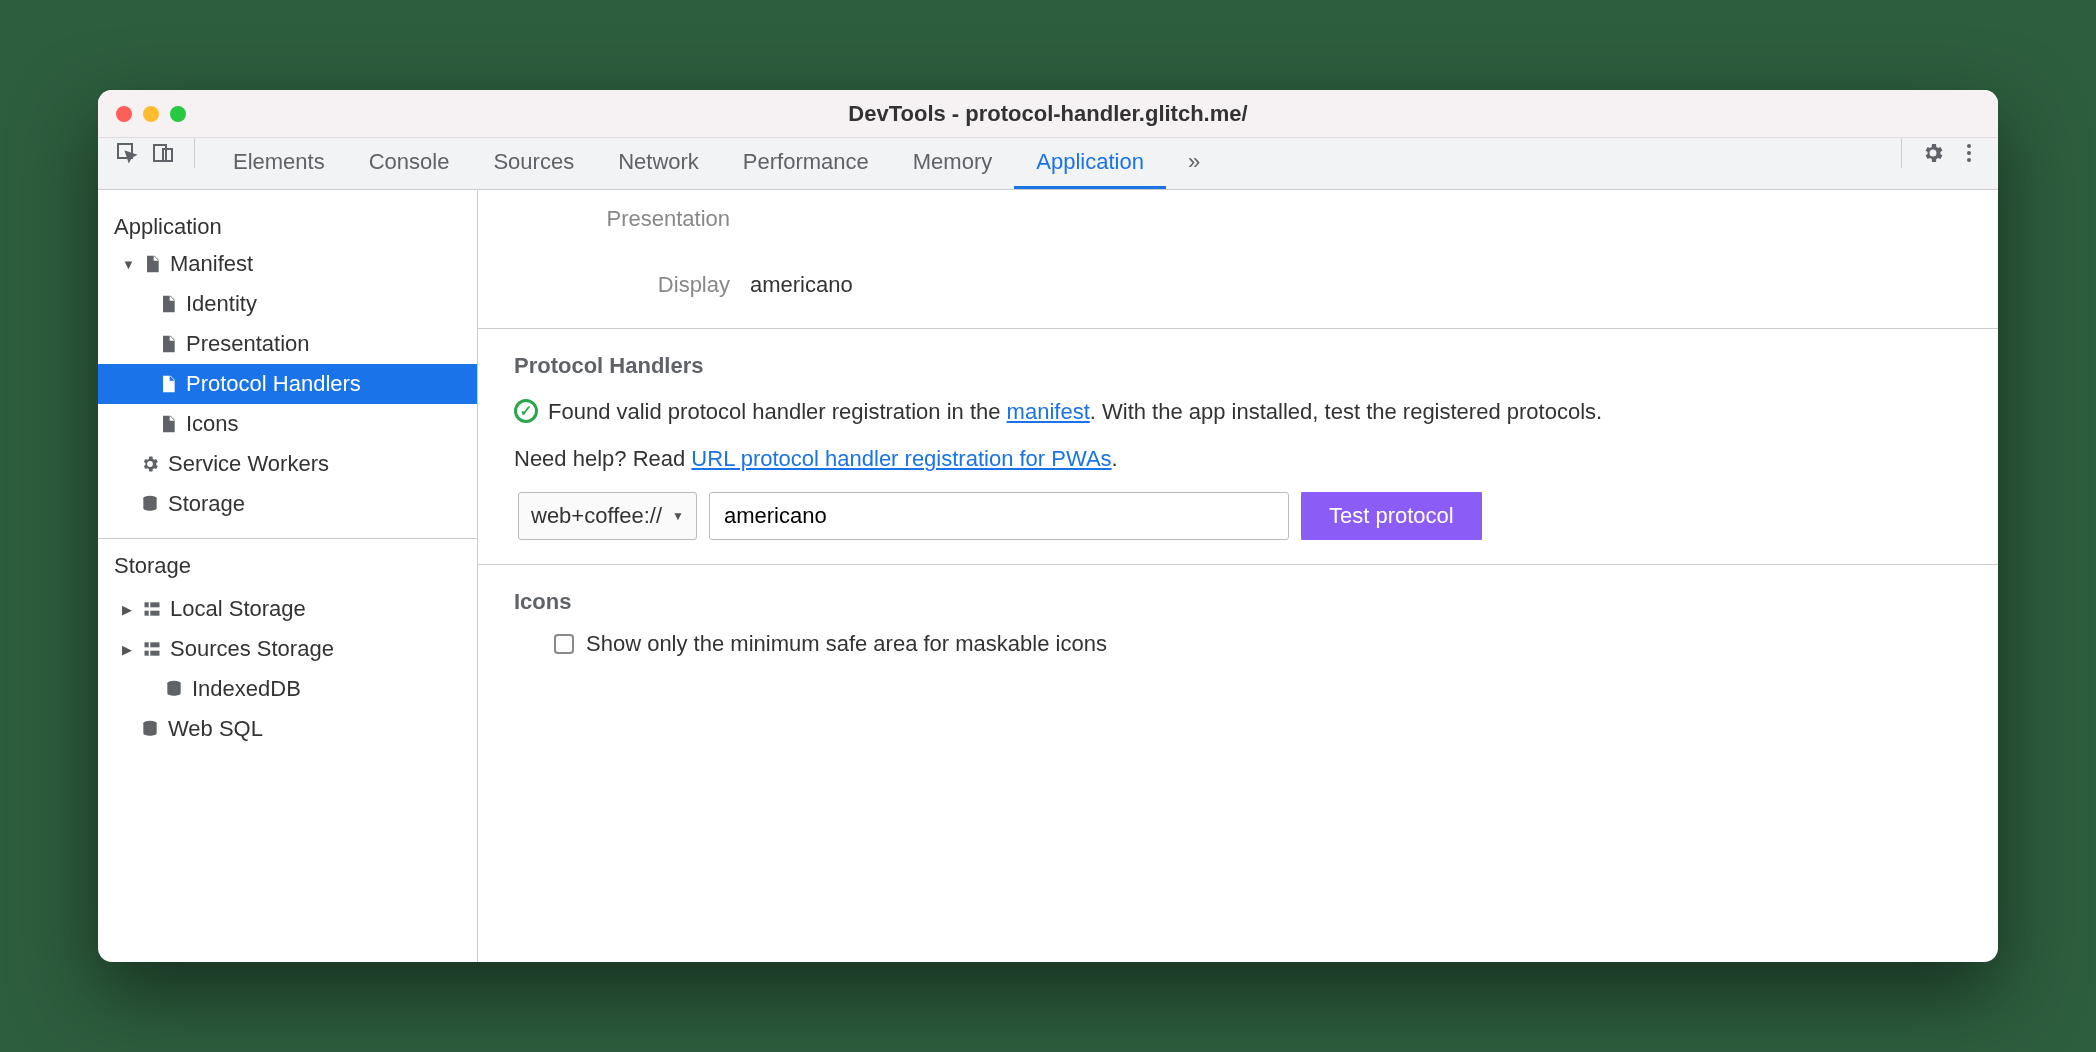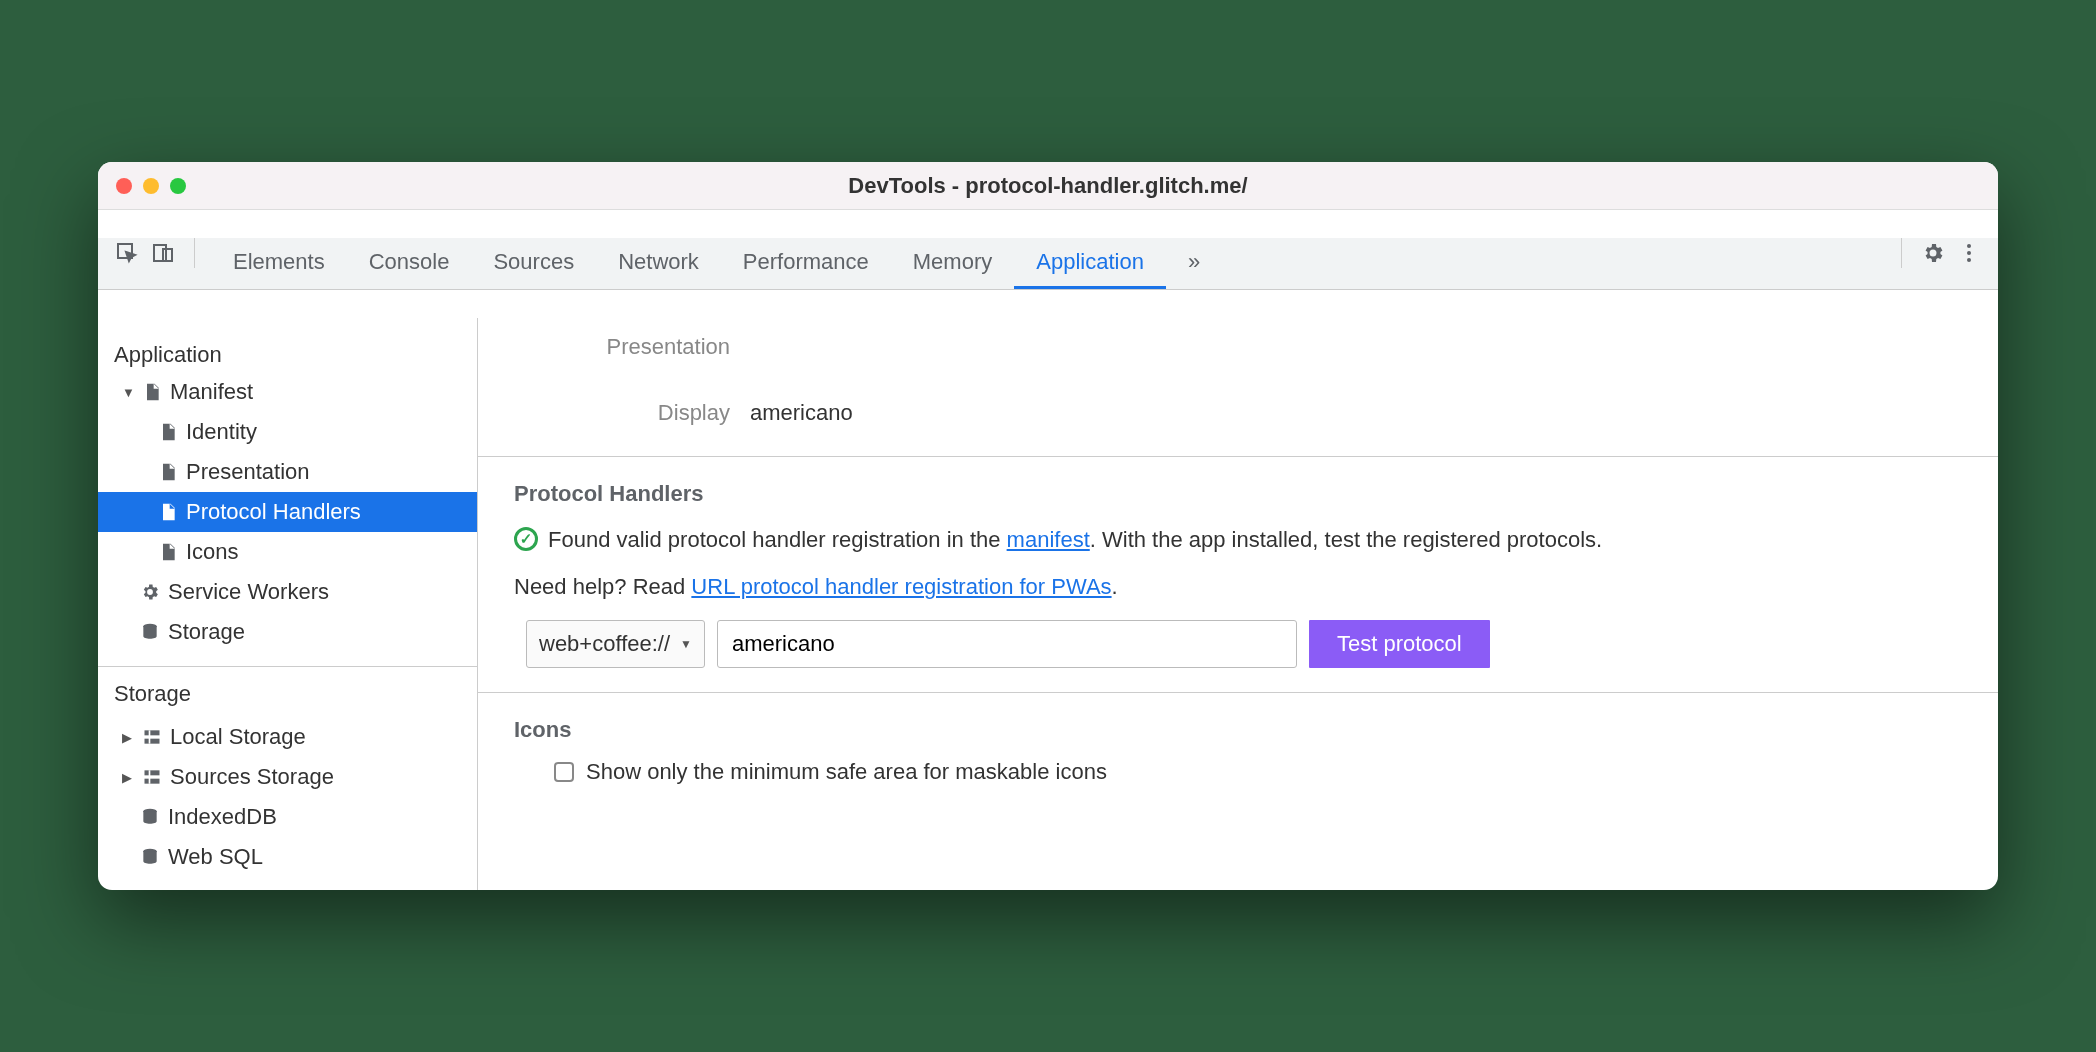--- a/index.html
+++ b/index.html
@@ -7,28 +7,27 @@
     font-family: -apple-system, BlinkMacSystemFont, "Segoe UI", Helvetica, Arial, sans-serif;
     background: #2d5e3e;
     width: 2096px;
     height: 1052px;
     display: flex;
     align-items: center;
     justify-content: center;
   }
   .window {
     width: 1900px;
-    height: 728px;
+    height: 872px;
     background: #fff;
     border-radius: 14px;
     overflow: hidden;
     box-shadow: 0 30px 80px rgba(0,0,0,0.5);
     display: flex;
     flex-direction: column;
-    gap: 28px;
   }
   .titlebar {
     height: 48px;
     background: #f6f2f4;
     display: flex;
     align-items: center;
     padding: 0 18px;
     border-bottom: 1px solid #ddd;
     position: relative;
   }
@@ -64,21 +63,21 @@
   .main { flex:1; overflow-y:auto; font-size:22px; color:#333; }
   .kv-row { display:flex; padding: 6px 0; gap: 20px; }
   .kv-key { width:216px; text-align:right; color:#888; }
   .kv-val { color:#333; }
   .section { border-top:1px solid #ccc; padding: 24px 36px; }
   .section:first-child { border-top:none; padding-top:10px; }
   .section-title { font-weight:600; color:#5f6368; font-size:22px; margin-bottom:16px; }
   .status-line { display:flex; align-items:flex-start; gap:10px; line-height:1.5; }
   .check-circle { width:24px; height:24px; border:3px solid #2da54f; border-radius:50%; display:flex; align-items:center; justify-content:center; color:#2da54f; font-weight:bold; flex-shrink:0; margin-top:4px; font-size:15px;}
   a.link { color:#1a73e8; text-decoration:underline; }
-  .proto-row { display:flex; gap:12px; margin-top:20px; margin-left:12px; }
+  .proto-row { display:flex; gap:12px; margin-top:20px; margin-left:4px; }
   .select-box { border:1px solid #bbb; background:#fafafa; height:48px; display:flex; align-items:center; padding:0 12px; gap:10px; font-size:22px; border-radius:3px; cursor:pointer; }
   .select-box .chev { font-size:12px; color:#555; }
   .text-input { border:1px solid #bbb; height:48px; width:580px; padding:0 14px; font-size:22px; border-radius:3px; }
   .btn-primary { background:#8b5cf6; color:#fff; border:none; height:48px; padding:0 28px; font-size:22px; font-weight:500; border-radius:1px; cursor:pointer; }
   .check-row { display:flex; align-items:center; gap:12px; margin-top:8px;margin-left:40px; }
   .checkbox { width:20px; height:20px; border:2px solid #888; border-radius:4px; }
 </style>
 </head>
 <body>
 
@@ -196,21 +195,21 @@
       </div>
       <div class="tree-item">
         <span class="caret">▶</span>
         <svg class="side-icon" viewBox="0 0 24 24">
             <rect x="3" y="4" width="18" height="6"></rect>
             <rect x="3" y="14" width="18" height="6"></rect>
             <line x1="9" y1="4" x2="9" y2="20" stroke="#fff" stroke-width="2"></line>
           </svg>
         <span>Sources Storage</span>
       </div>
-      <div class="tree-item" style="padding-left:42px">
+      <div class="tree-item" style="padding-left:66px">
         <svg class="side-icon" viewBox="0 0 24 24">
             <ellipse cx="12" cy="5" rx="8" ry="3"></ellipse>
             <path d="M4 5v6c0 1.7 3.6 3 8 3s8-1.3 8-3V5M4 11v6c0 1.7 3.6 3 8 3s8-1.3 8-3v-6"></path>
           </svg>
         <span>IndexedDB</span>
       </div>
       <div class="tree-item" style="padding-left:42px">
         <svg class="side-icon" viewBox="0 0 24 24">
             <ellipse cx="12" cy="5" rx="8" ry="3"></ellipse>
             <path d="M4 5v6c0 1.7 3.6 3 8 3s8-1.3 8-3V5M4 11v6c0 1.7 3.6 3 8 3s8-1.3 8-3v-6"></path>

